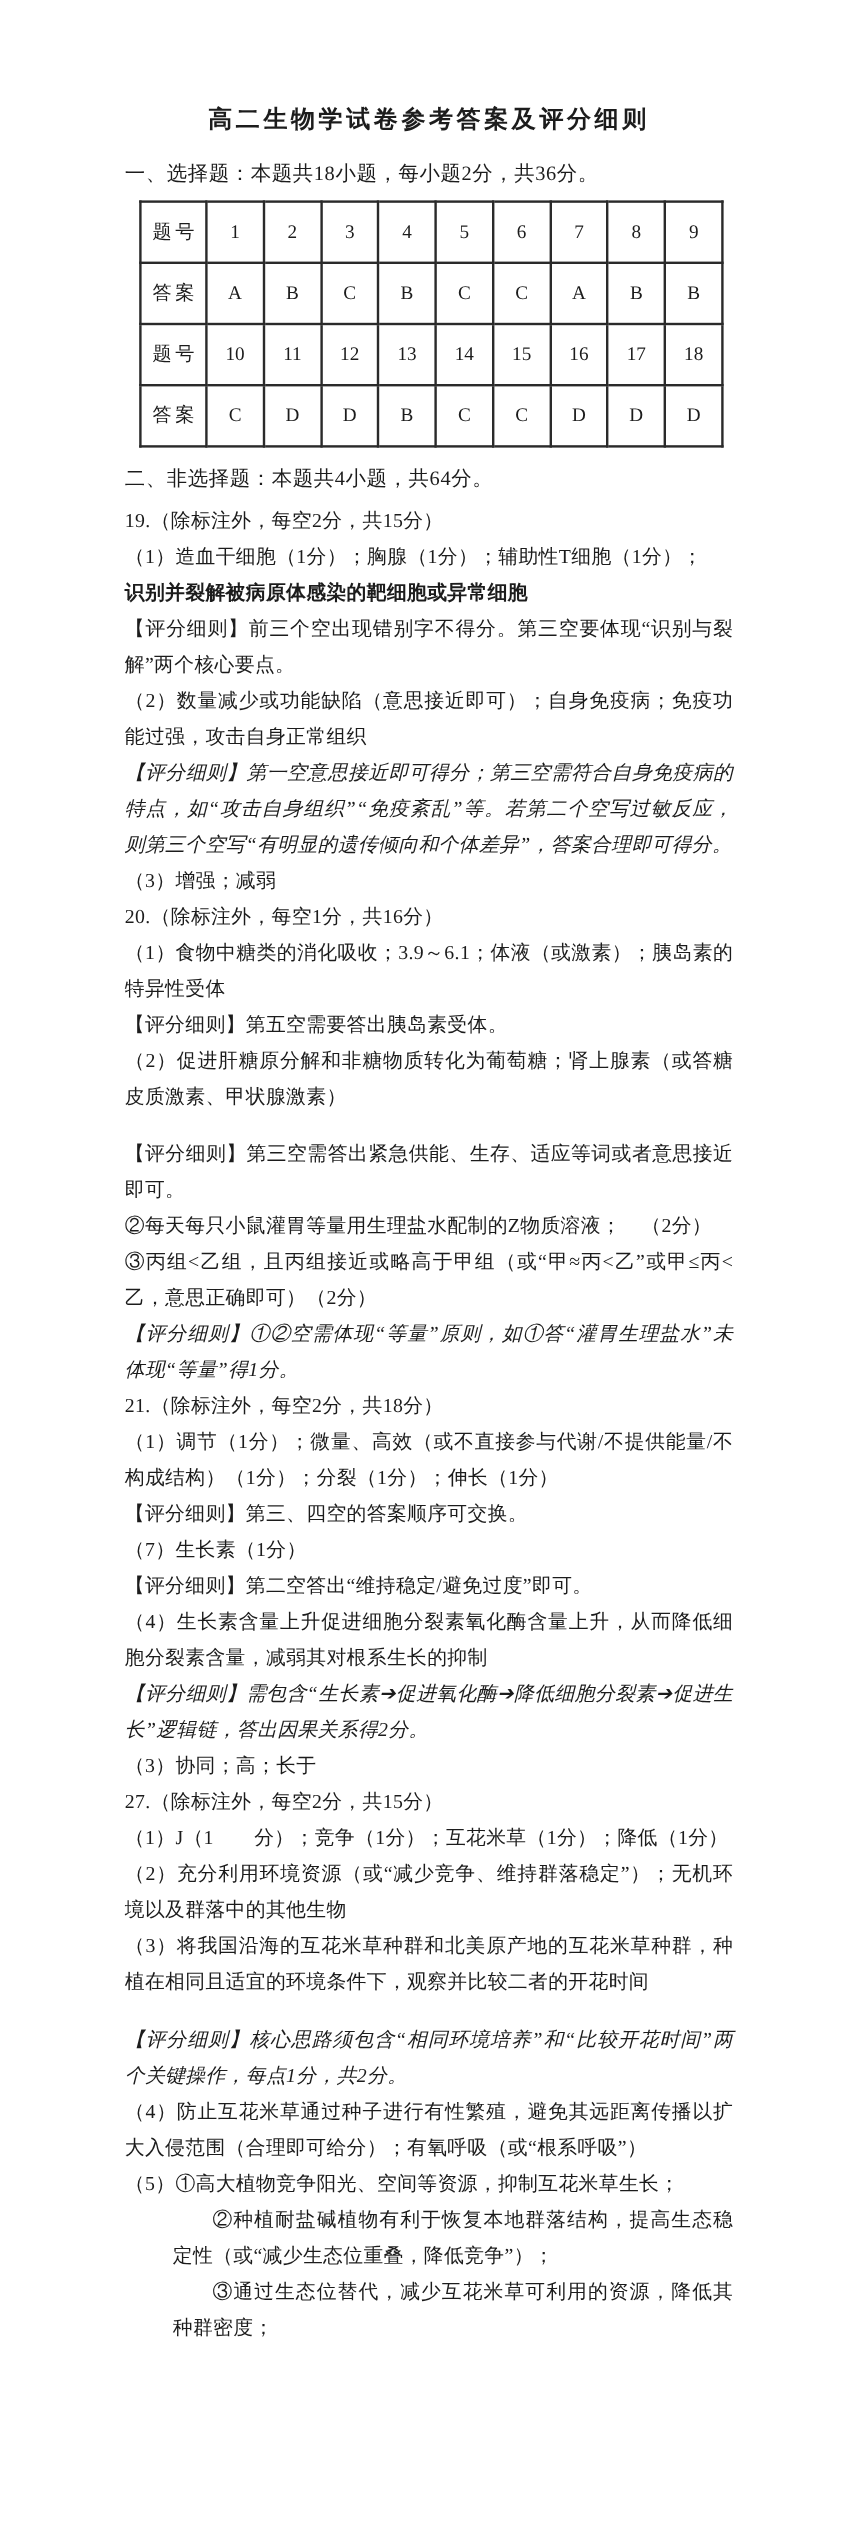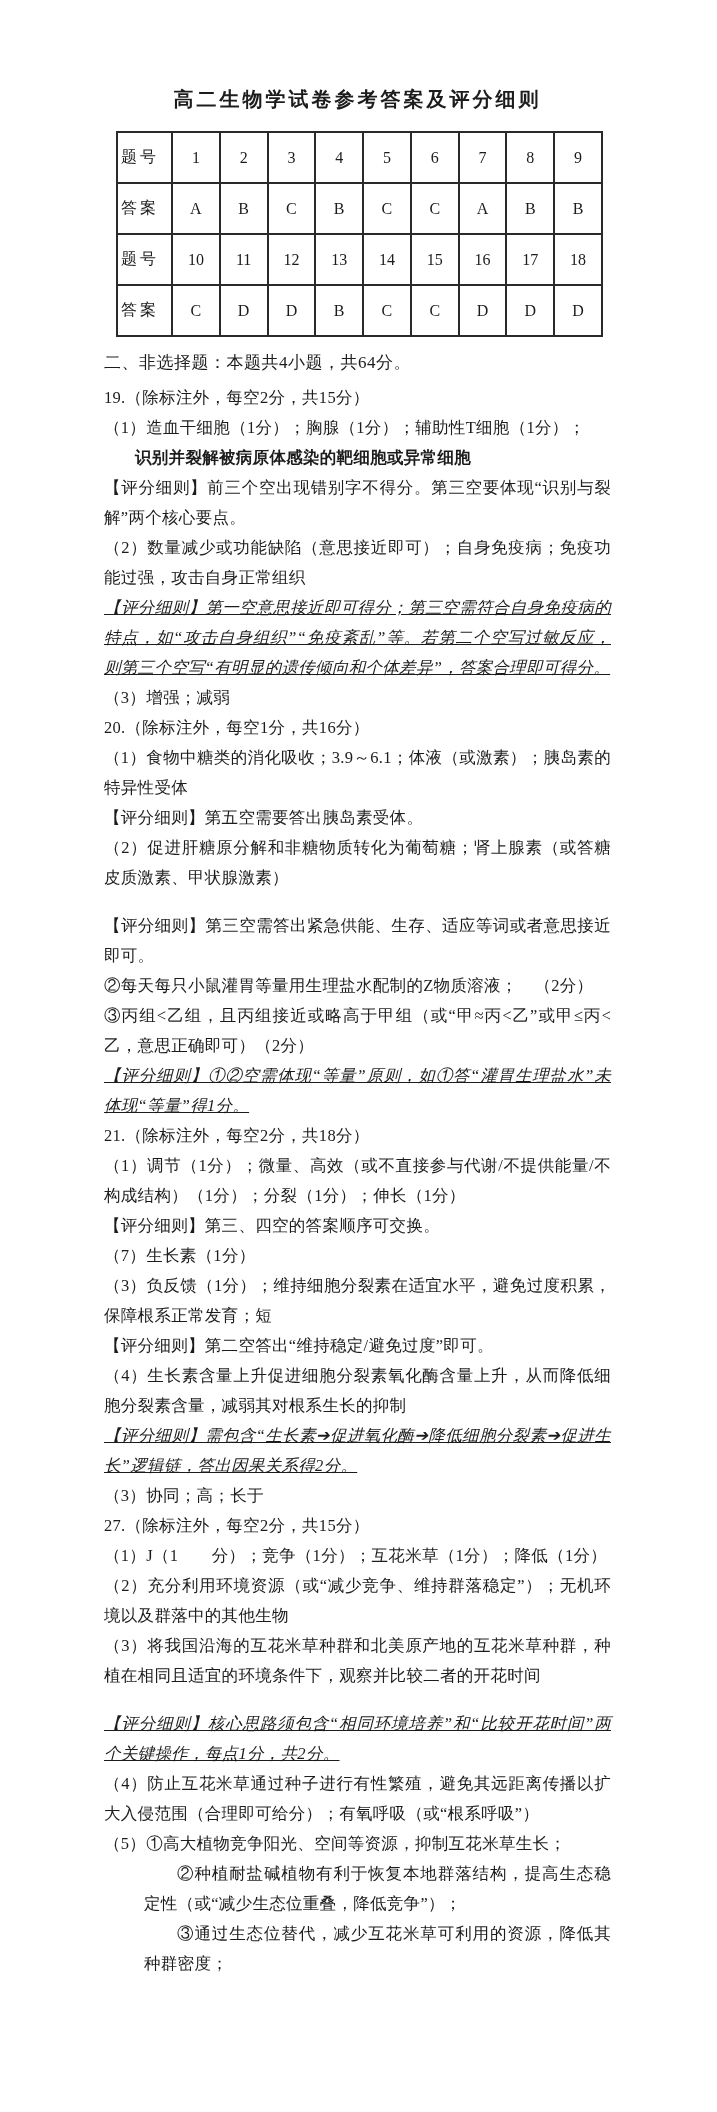--- a/index.html
+++ b/index.html
@@ -43,50 +43,49 @@
   }
   table.answers td{
     border:2px solid var(--border);
     height:49px;
     text-align:center;
     font-size:16px;
     padding:0;
     overflow:hidden;
   }
   table.answers td.label-cell{
-    text-align:left;
+    text-align:center;
     padding-left:3px;
     letter-spacing:3px;
     width:50px;
   }
   .questions p.line{
     margin:0;
     font-size:16.5px;
     line-height:30px;
     text-align:justify;
     letter-spacing:0.3px;
   }
   .questions p.kai{
     font-style:italic;
-    text-decoration:underline;
   }
   .questions p.bold{
     font-weight:bold;
-    margin-left:31px;
   }
   .questions p.gap{ margin-top:18px; }
   .questions p.qgap{ }
   .questions p.indent{ text-indent:2em;margin-left:40px; }
 </style>
 </head>
 <body>
 
 <div class="page">
   <h1 class="title">高二生物学试卷参考答案及评分细则</h1>
 
+  <p class="sec-heading">一、选择题：本题共18小题，每小题2分，共36分。</p>
 
   <table class="answers">
     <tbody>
         <tr>
           <td class="label-cell">题号</td>
           <td>1</td>
           <td>2</td>
           <td>3</td>
           <td>4</td>
           <td>5</td>
@@ -154,21 +153,20 @@
         <p class="line gap">【评分细则】第三空需答出紧急供能、生存、适应等词或者意思接近即可。</p>
         <p class="line">②每天每只小鼠灌胃等量用生理盐水配制的Z物质溶液；　（2分）</p>
         <p class="line">③丙组&lt;乙组，且丙组接近或略高于甲组（或“甲≈丙&lt;乙”或甲≤丙&lt;乙，意思正确即可）（2分）</p>
         <p class="line kai">【评分细则】①②空需体现“等量”原则，如①答“灌胃生理盐水”未体现“等量”得1分。</p>
       </div>
       <div>
         <p class="line qgap">21.（除标注外，每空2分，共18分）</p>
         <p class="line">（1）调节（1分）；微量、高效（或不直接参与代谢/不提供能量/不构成结构）（1分）；分裂（1分）；伸长（1分）</p>
         <p class="line">【评分细则】第三、四空的答案顺序可交换。</p>
         <p class="line">（7）生长素（1分）</p>
-        <p class="line">（3）负反馈（1分）；维持细胞分裂素在适宜水平，避免过度积累，保障根系正常发育；短</p>
         <p class="line">【评分细则】第二空答出“维持稳定/避免过度”即可。</p>
         <p class="line">（4）生长素含量上升促进细胞分裂素氧化酶含量上升，从而降低细胞分裂素含量，减弱其对根系生长的抑制</p>
         <p class="line kai">【评分细则】需包含“生长素➔促进氧化酶➔降低细胞分裂素➔促进生长”逻辑链，答出因果关系得2分。</p>
         <p class="line">（3）协同；高；长于</p>
       </div>
       <div>
         <p class="line qgap">27.（除标注外，每空2分，共15分）</p>
         <p class="line">（1）J（1　　分）；竞争（1分）；互花米草（1分）；降低（1分）</p>
         <p class="line">（2）充分利用环境资源（或“减少竞争、维持群落稳定”）；无机环境以及群落中的其他生物</p>
         <p class="line qgap">（3）将我国沿海的互花米草种群和北美原产地的互花米草种群，种植在相同且适宜的环境条件下，观察并比较二者的开花时间</p>

